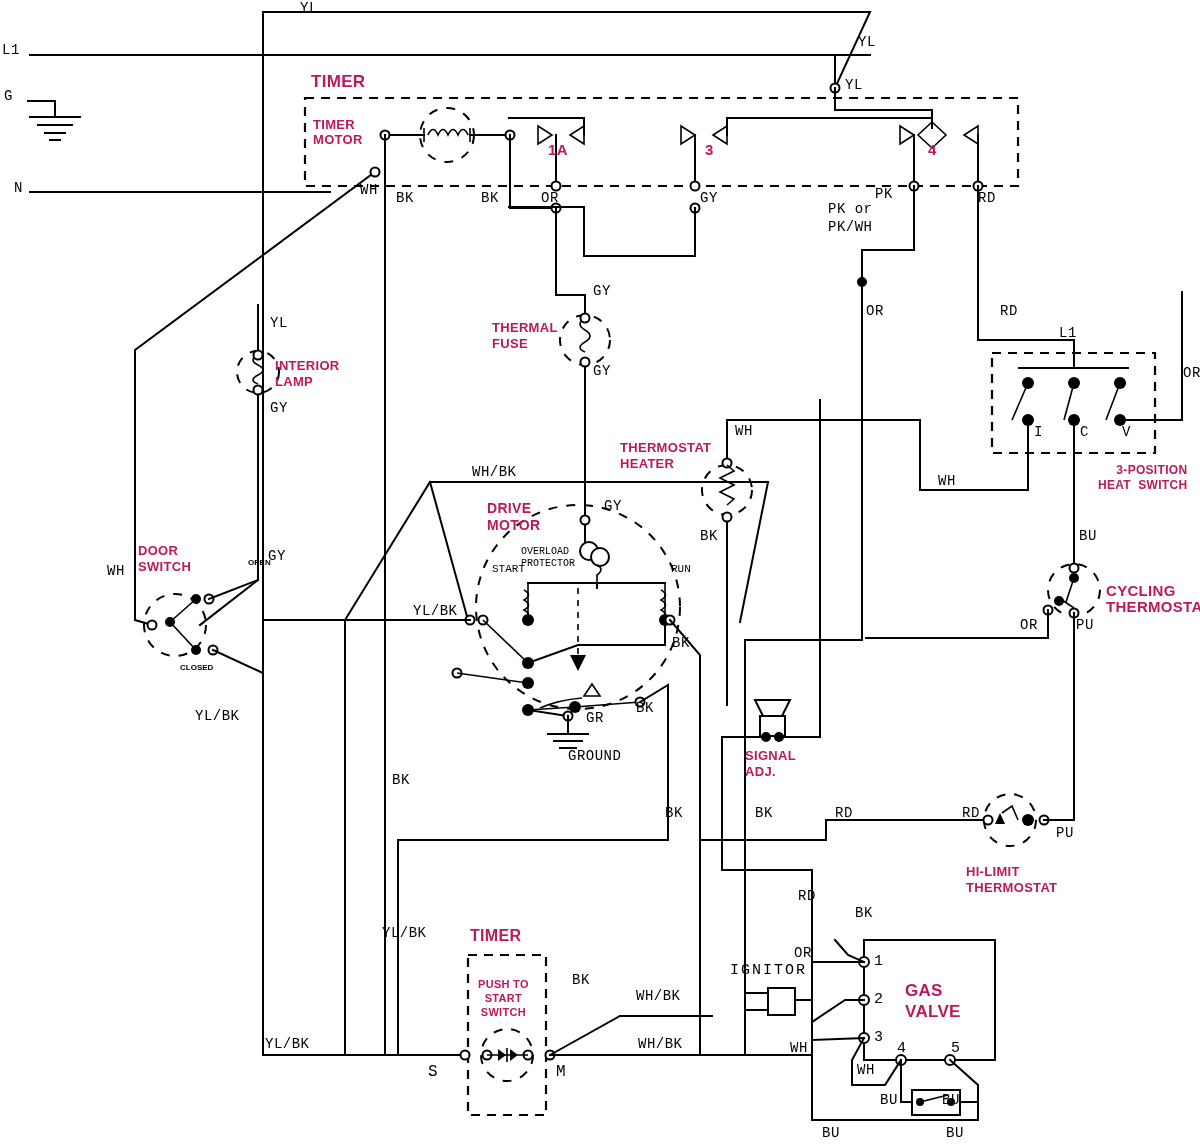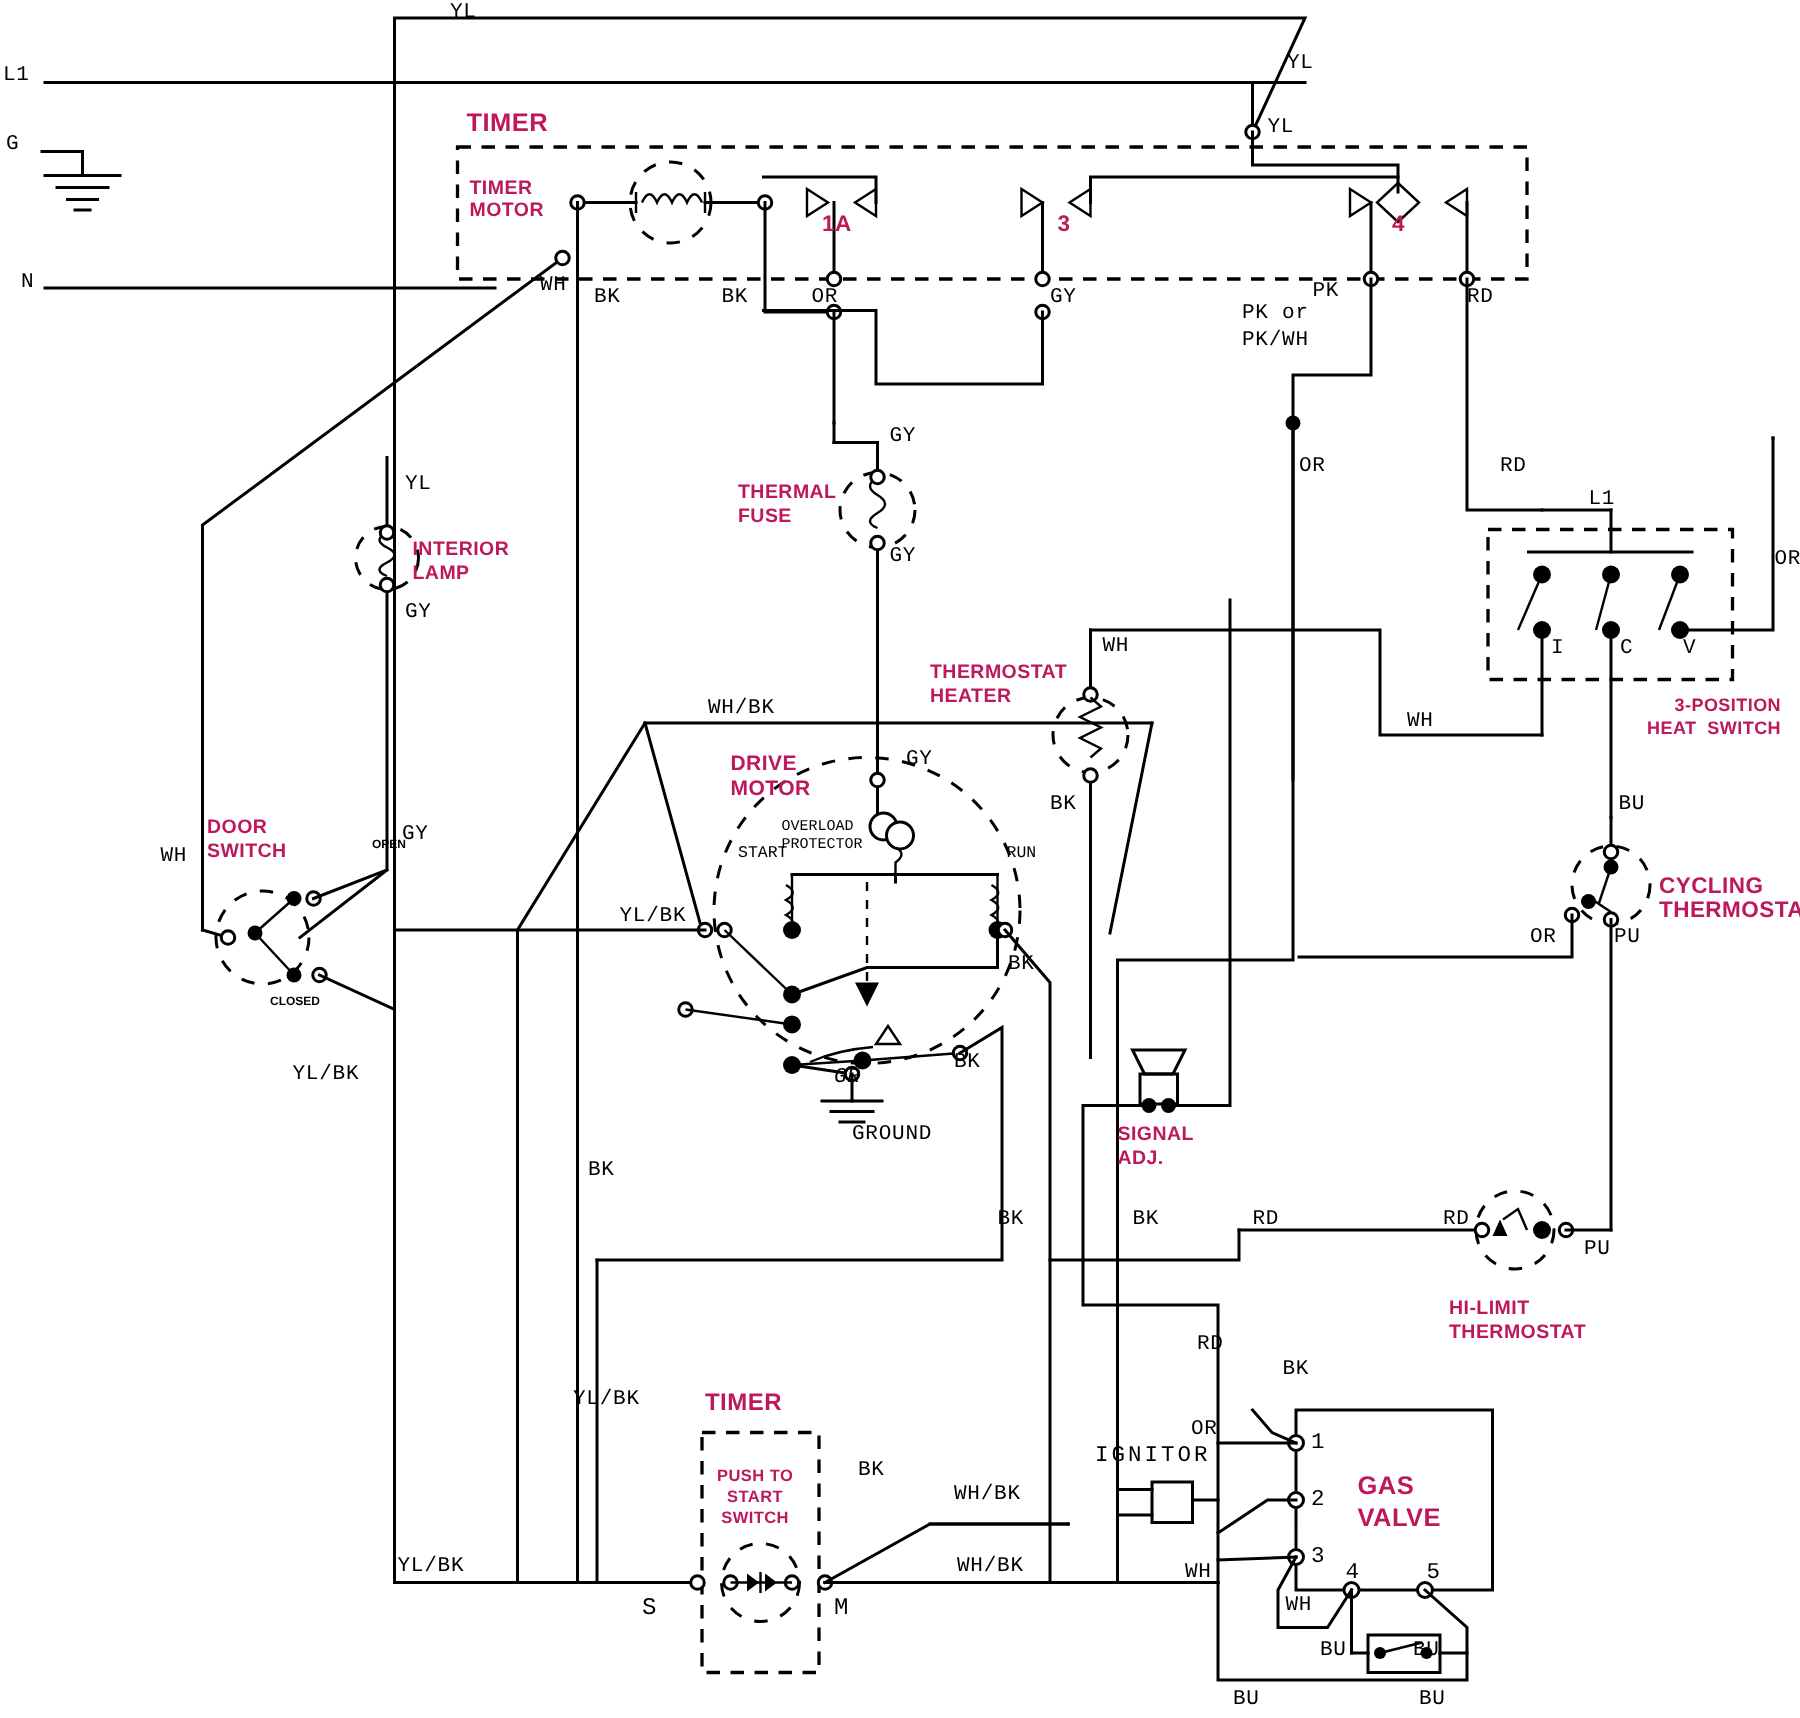--- a/index.html
+++ b/index.html
@@ -395,21 +395,21 @@
 
 <div class="lbl-b" style="left:487px;top:500px;font-size:14px;line-height:17px;white-space:pre;">DRIVE
 MOTOR</div>
 <div class="lbl-sm" style="left:521px;top:546px;line-height:12px;white-space:pre;">OVERLOAD
 PROTECTOR</div>
 <div class="lbl-sm" style="left:492px;top:563px;font-size:11px;">START</div>
 <div class="lbl-sm" style="left:671px;top:563px;font-size:11px;">RUN</div>
 <div class="lbl" style="left:472px;top:464px;">WH/BK</div>
 <div class="lbl" style="left:413px;top:603px;">YL/BK</div>
 <div class="lbl" style="left:604px;top:498px;">GY</div>
-<div class="lbl" style="left:556px;top:710px;font-style:italic;">GR</div>
+<div class="lbl" style="left:586px;top:710px;">GR</div>
 <div class="lbl" style="left:568px;top:748px;">GROUND</div>
 <div class="lbl" style="left:636px;top:700px;">BK</div>
 
 <div class="lbl-b" style="left:620px;top:440px;font-size:13px;line-height:16px;white-space:pre;">THERMOSTAT
 HEATER</div>
 <div class="lbl" style="left:735px;top:423px;">WH</div>
 <div class="lbl" style="left:700px;top:528px;">BK</div>
 <div class="lbl" style="left:672px;top:635px;">BK</div>
 
 <div class="lbl-b" style="left:745px;top:748px;font-size:13px;line-height:16px;white-space:pre;">SIGNAL

